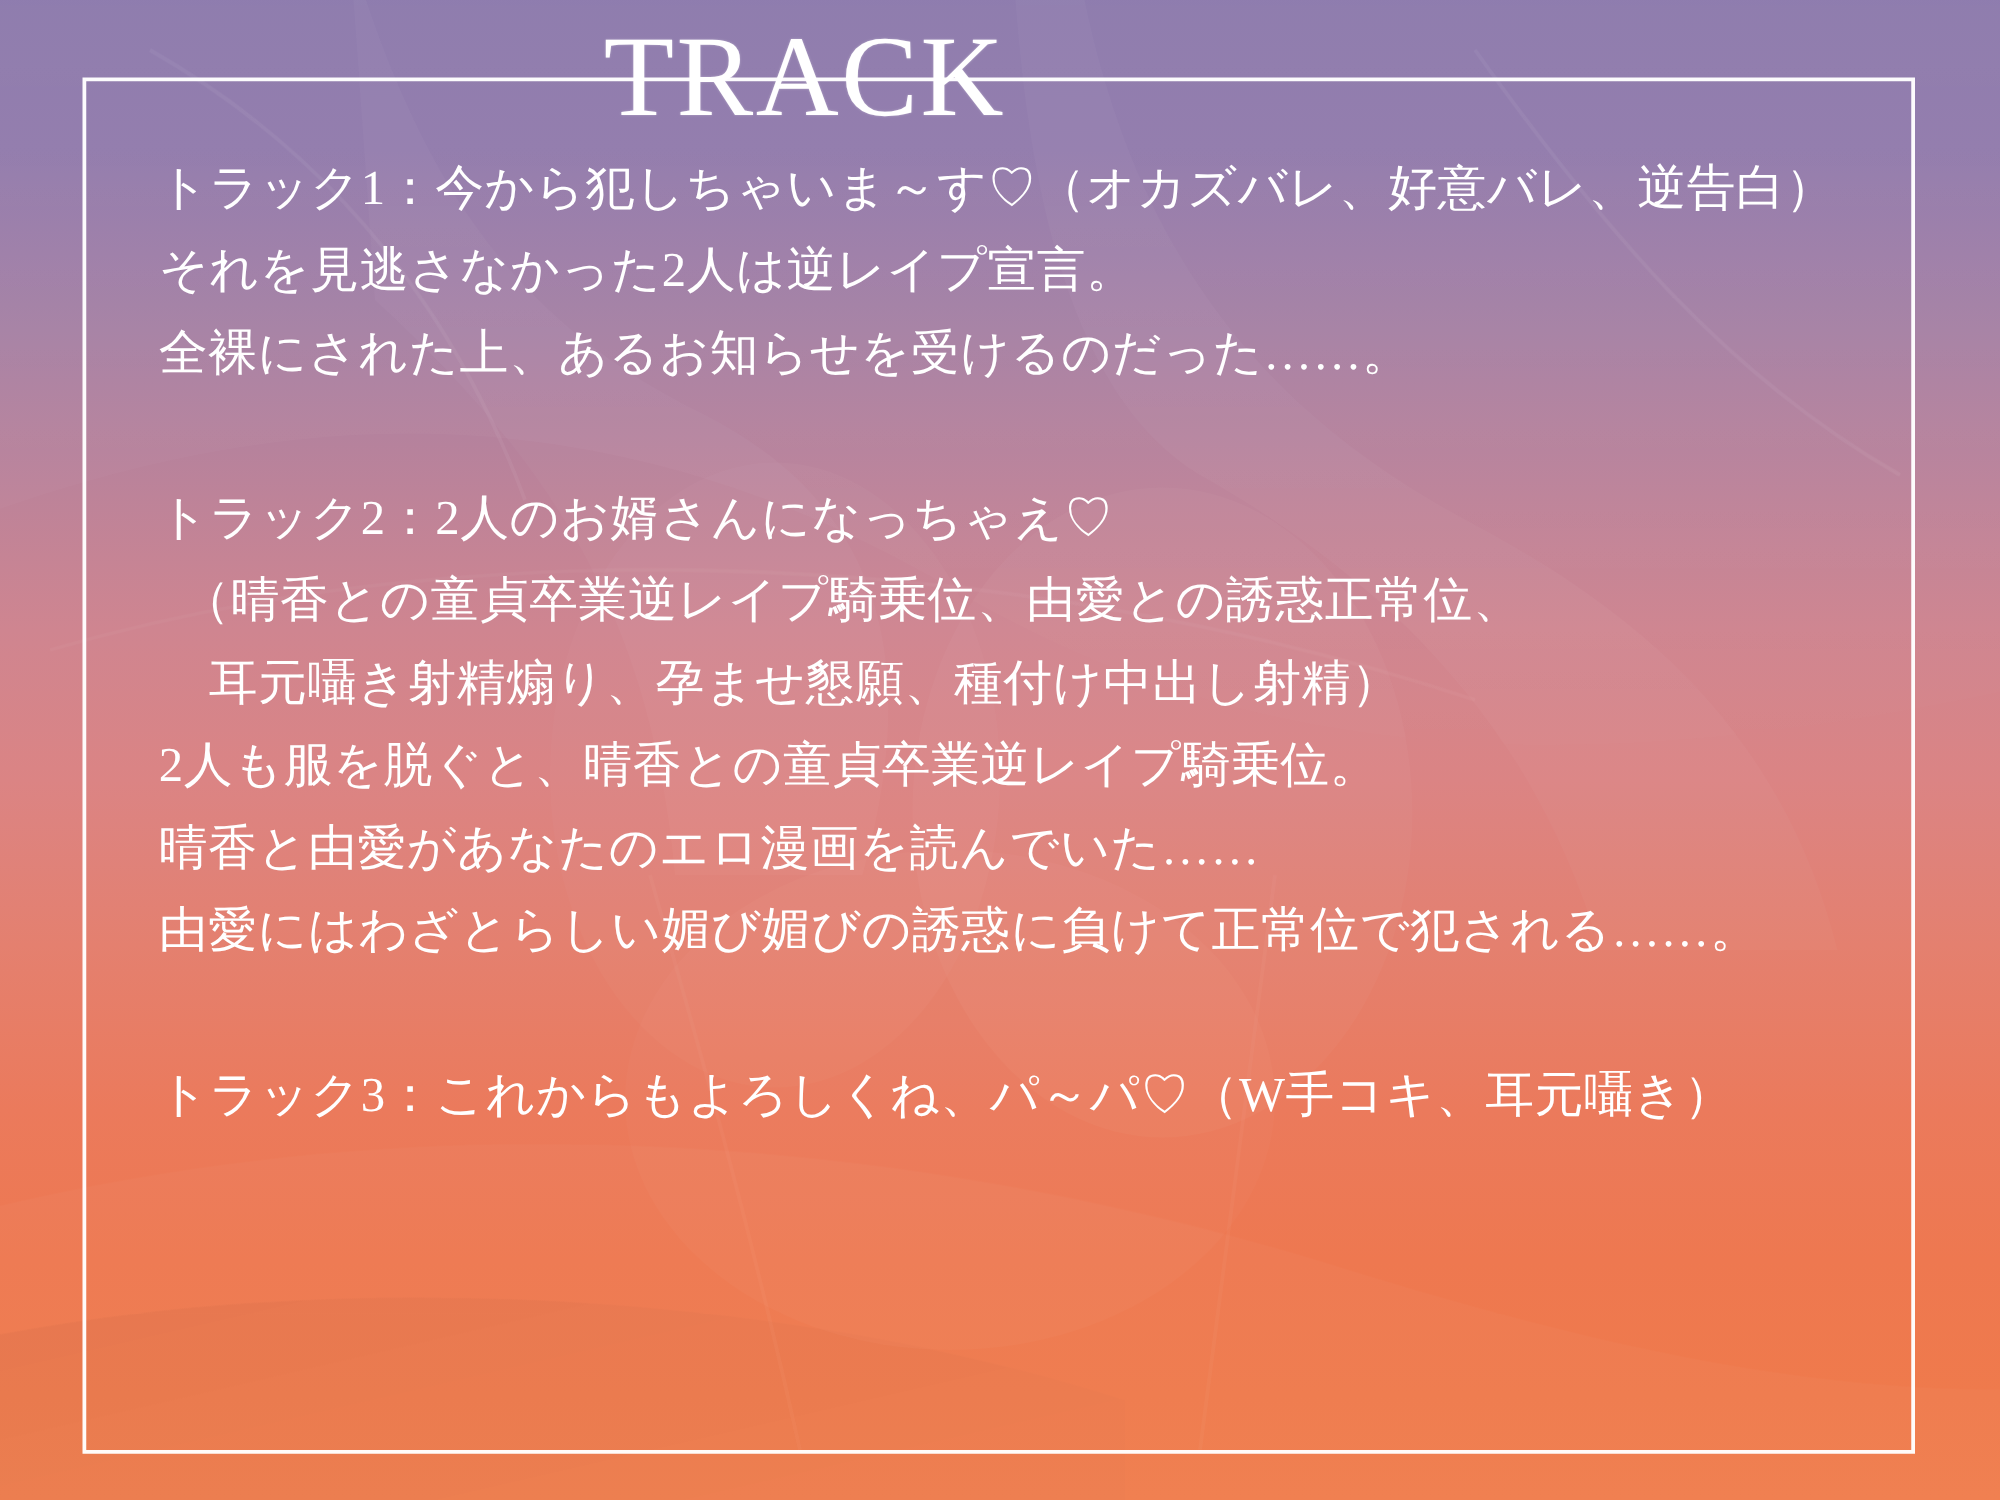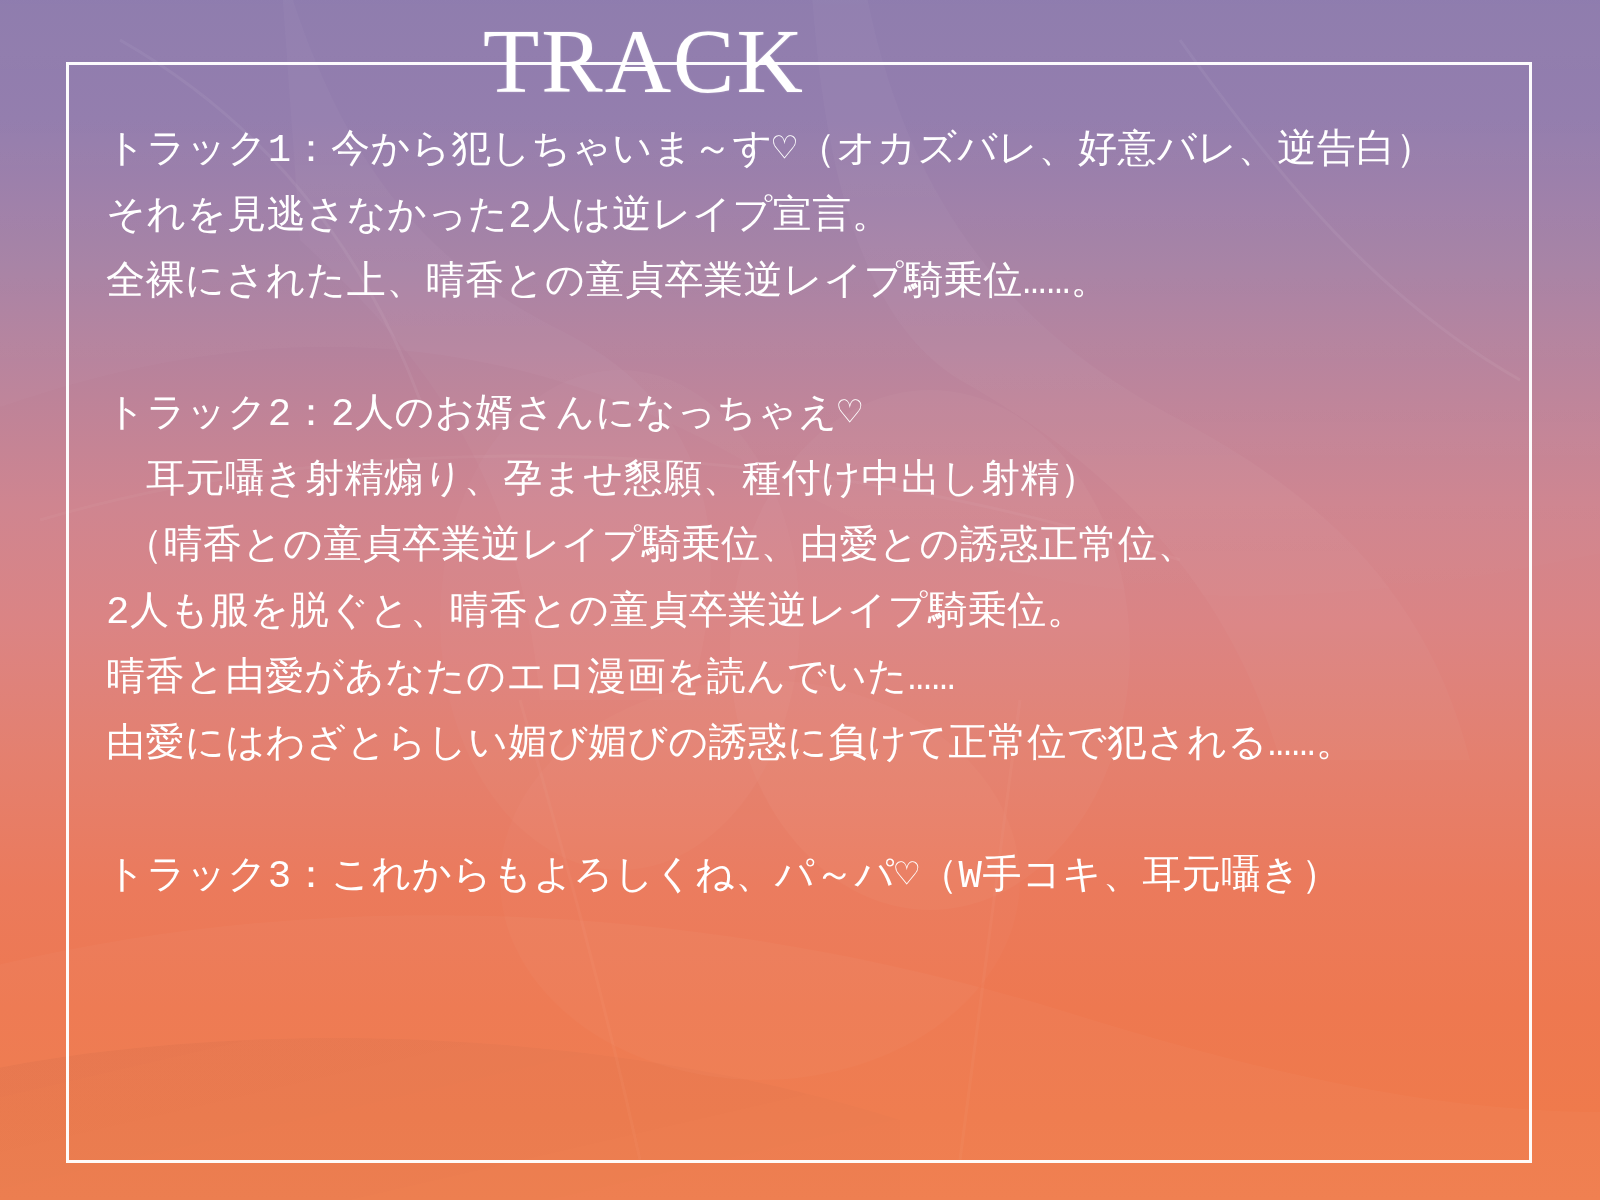--- a/index.html
+++ b/index.html
@@ -74,25 +74,25 @@
     font-size: 92px;
     line-height: 100px;
     letter-spacing: 2px;
     font-weight: 400;
     text-shadow: 0 0 2px rgba(255,255,255,0.35);
   }
 
   
   .body-text {
     position: absolute;
-    left: 106px;
+    left: 127px;
     top: 118px;
     width: 1400px;
     color: #ffffff;
-    font-family: Liberation Mono, monospace;
+    font-family: Liberation Serif, serif;
     font-size: 39px;
     line-height: 66px;
     letter-spacing: 0.5px;
     white-space: nowrap;
   }
   .track-block { margin: 0; padding: 0; }
   .spacer { height: 66px; }
   .line { height: 66px; }
   .line.indent-1 { padding-left: 18px; }
   .line.indent-2 { padding-left: 40px; }
@@ -134,27 +134,27 @@
 
   <div class="frame"></div>
   <div class="frame-gap" style="background: transparent;"></div>
 
   <div class="title">TRACK</div>
 
   <div class="body-text">
       <div class="track-block">
         <div class="line">トラック1：今から犯しちゃいま～す♡（オカズバレ、好意バレ、逆告白）</div>
         <div class="line">それを見逃さなかった2人は逆レイプ宣言。</div>
-        <div class="line">全裸にされた上、晴香との童貞卒業逆レイプ騎乗位……。</div>
+        <div class="line">全裸にされた上、あるお知らせを受けるのだった……。</div>
       </div>
       <div class="spacer"></div>
       <div class="track-block">
         <div class="line">トラック2：2人のお婿さんになっちゃえ♡</div>
+        <div class="line indent-1">（晴香との童貞卒業逆レイプ騎乗位、由愛との誘惑正常位、</div>
         <div class="line indent-2">耳元囁き射精煽り、孕ませ懇願、種付け中出し射精）</div>
-        <div class="line indent-1">（晴香との童貞卒業逆レイプ騎乗位、由愛との誘惑正常位、</div>
         <div class="line">2人も服を脱ぐと、晴香との童貞卒業逆レイプ騎乗位。</div>
         <div class="line">晴香と由愛があなたのエロ漫画を読んでいた……</div>
         <div class="line">由愛にはわざとらしい媚び媚びの誘惑に負けて正常位で犯される……。</div>
       </div>
       <div class="spacer"></div>
       <div class="track-block">
         <div class="line">トラック3：これからもよろしくね、パ～パ♡（W手コキ、耳元囁き）</div>
       </div>
     </div>
 

